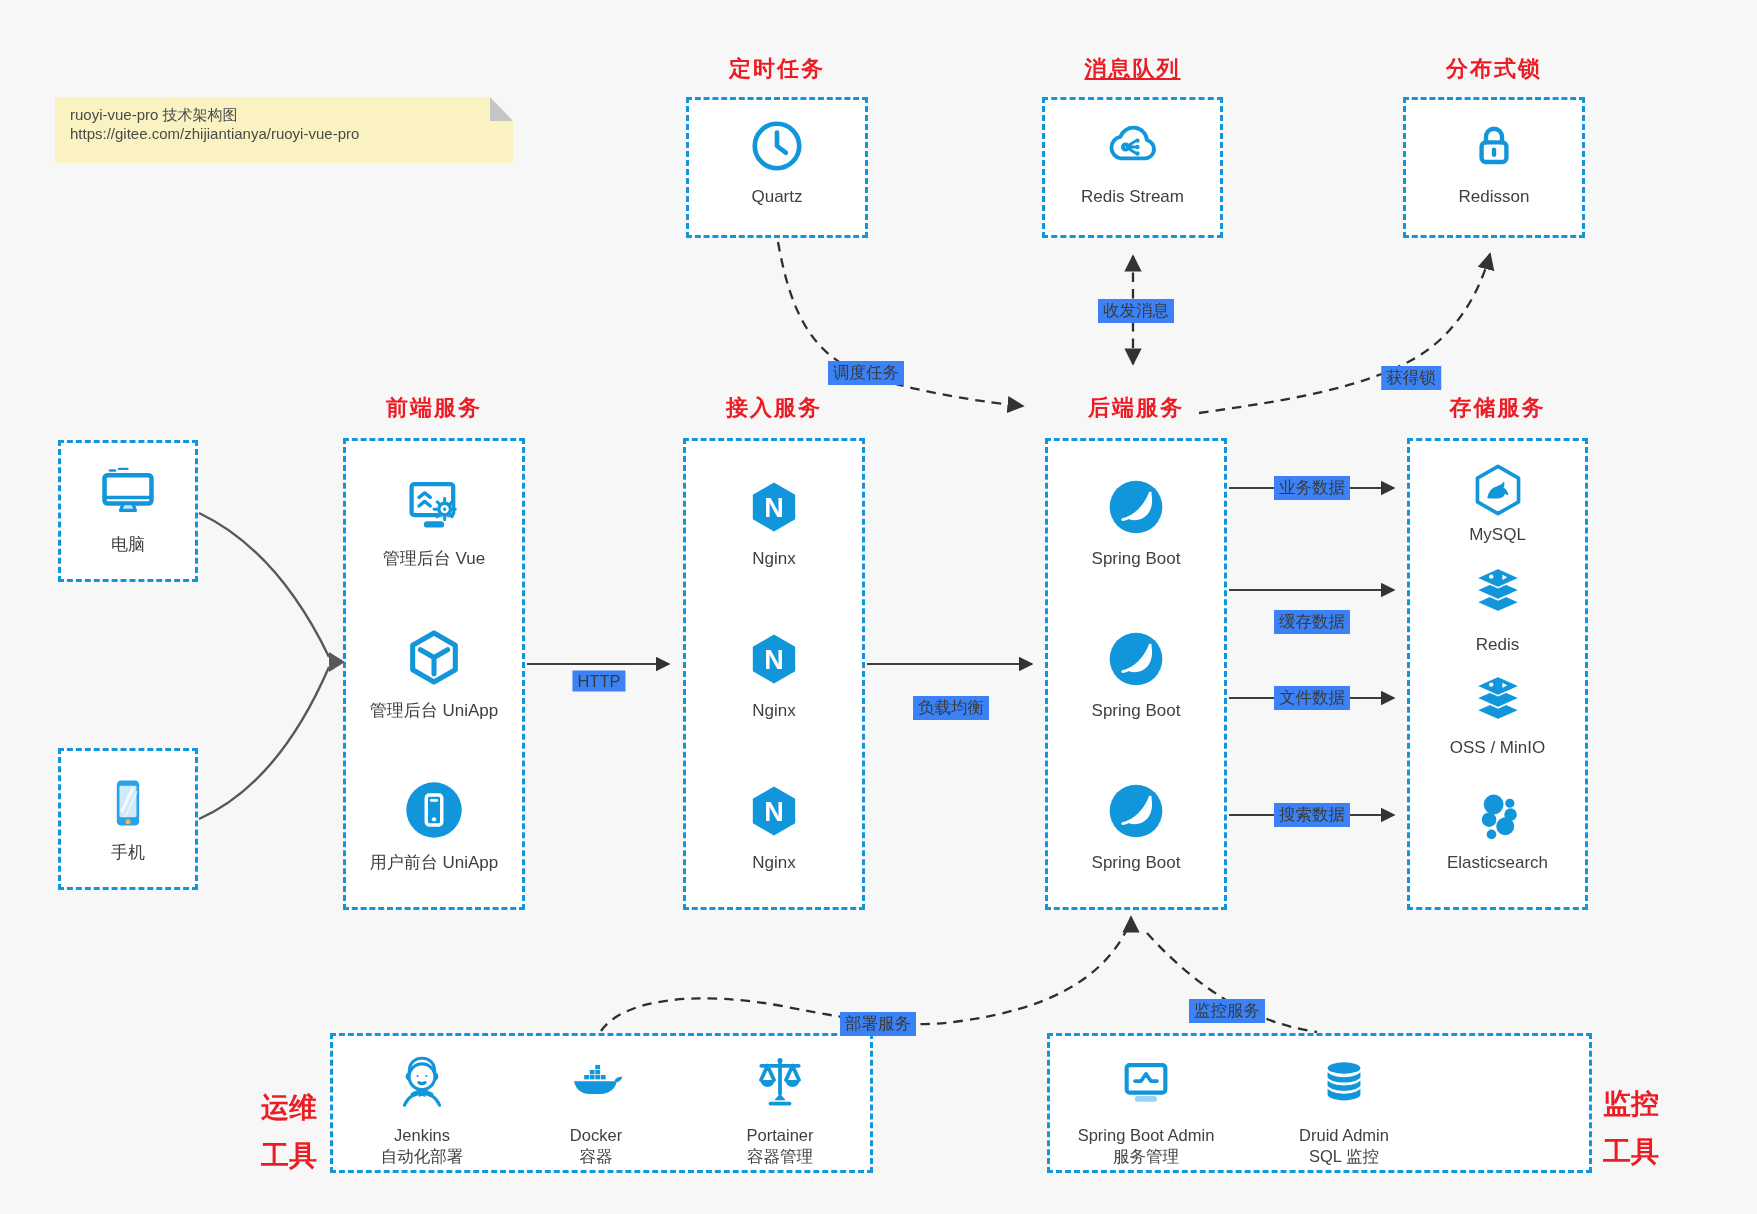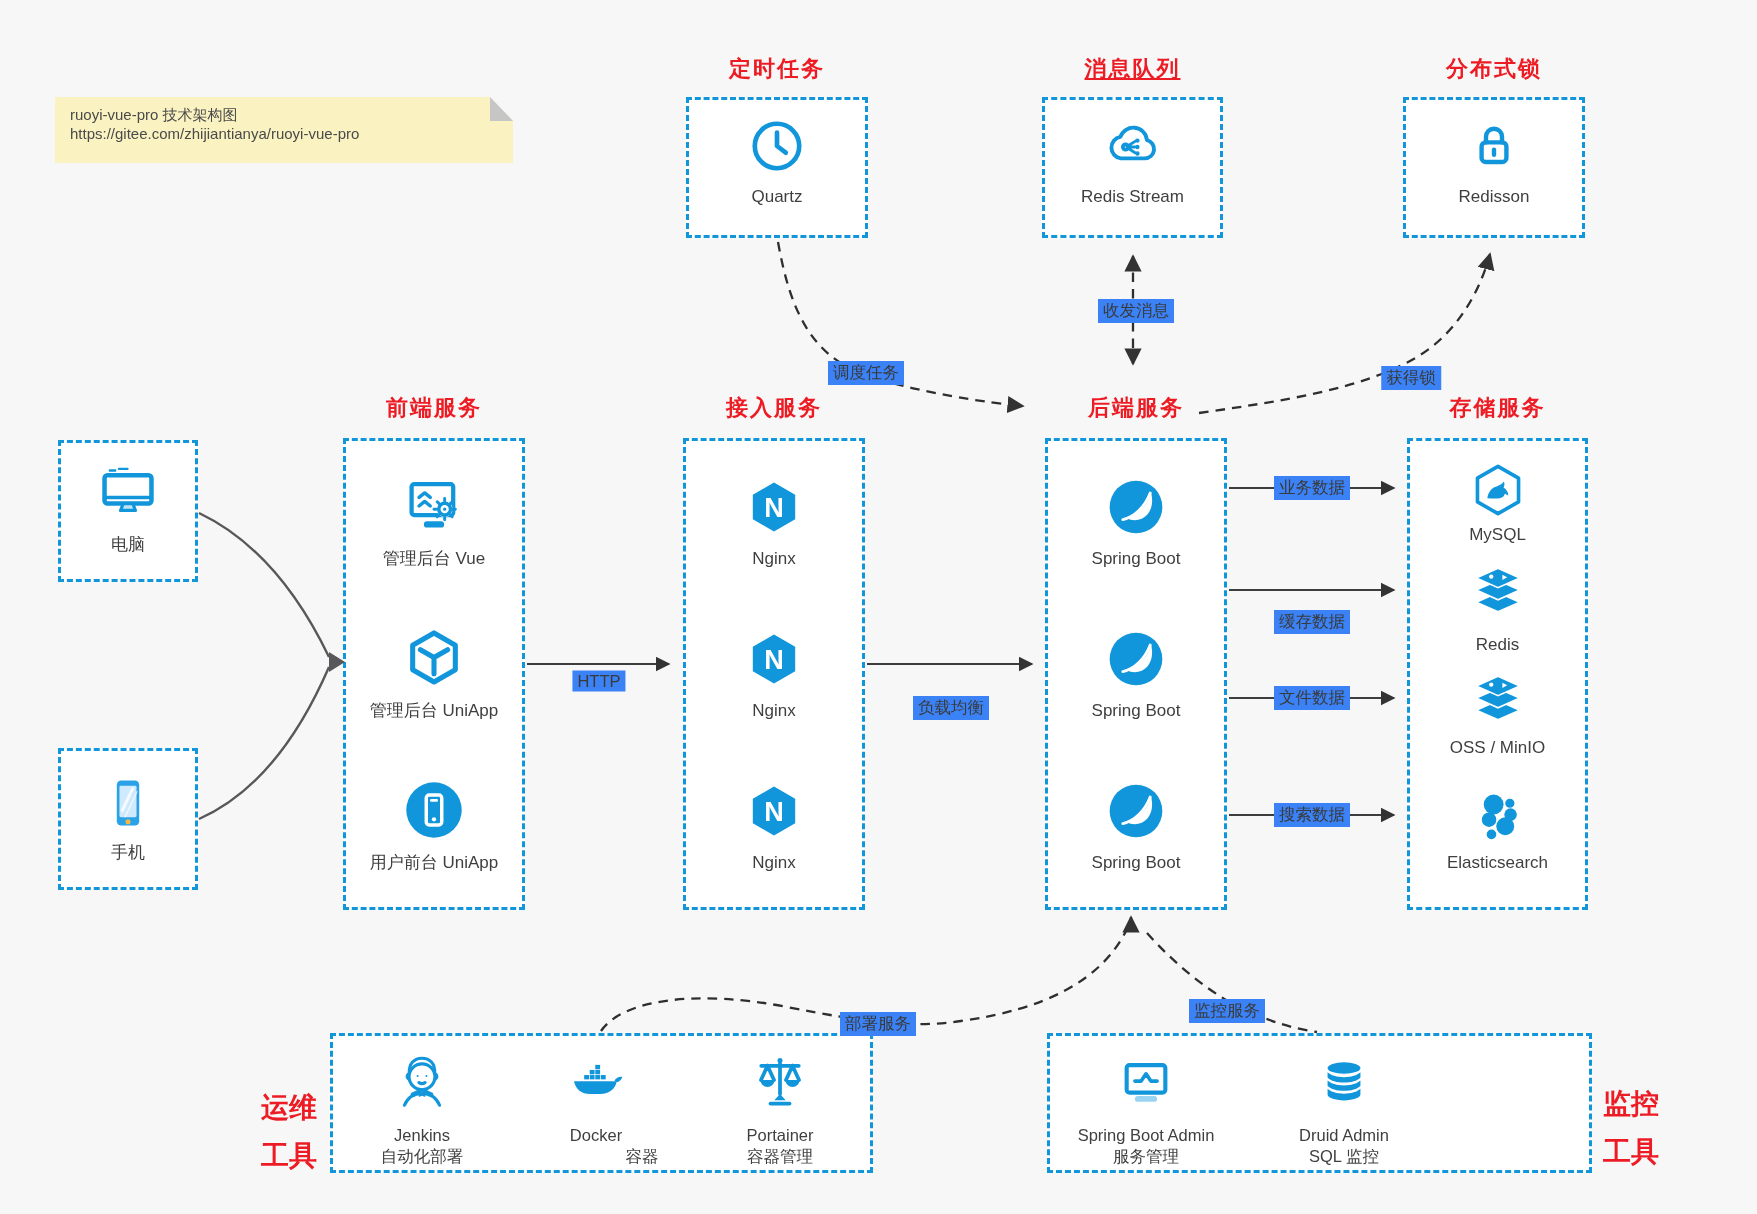--- a/index.html
+++ b/index.html
@@ -270,21 +270,21 @@
             <rect x="9.4" y="8.7" width="2" height="1.8"></rect>
           <rect x="11.7" y="8.7" width="2" height="1.8"></rect>
             <rect x="14" y="8.7" width="2" height="1.8"></rect>
           <rect x="9.4" y="6.6" width="2" height="1.8"></rect>
             <rect x="11.7" y="6.6" width="2" height="1.8"></rect>
           <rect x="11.7" y="4.5" width="2" height="1.8"></rect>
           <path d="M2.9 11.3 h17.7 c-.5 2.9 -2.9 5.3 -6.9 5.3 h-4.2 c-3.5 0 -6 -2 -6.6 -5.3 z"></path>
           <path d="M19.6 11 c.7 -1.1 1.9 -1.8 3.3 -1.6 -.3 1.2 -1.1 2 -2.2 2.3 z"></path>
         </svg></span>
       <div class="l2" style="top:89px;">Docker</div>
-      <div class="l2" style="top:110px;margin-left:46px;">容器</div>
+      <div class="l2" style="top:110px;">容器</div>
     </div>
     <div class="item" style="left:362px;top:0;width:170px;height:140px;">
       <span class="icn2" style="top:16px;">
         <svg width="60" height="60" viewBox="0 0 24 24" fill="none" stroke="#1296db" stroke-width="1.5" stroke-linecap="round" stroke-linejoin="round">
           <circle cx="12" cy="3.4" r="1" fill="#1296db" stroke="none"></circle>
           <path d="M4.5 5.5 h15 M12 4.5 V16.8"></path>
           <path d="M7 5.5 L4.4 11.2 M7 5.5 L9.6 11.2 M17 5.5 L14.4 11.2 M17 5.5 L19.6 11.2"></path>
           <path d="M4.2 11.2 a2.8 2.8 0 0 0 5.6 0 z" fill="#1296db" stroke="none"></path>
           <path d="M14.2 11.2 a2.8 2.8 0 0 0 5.6 0 z" fill="#1296db" stroke="none"></path>
           <path d="M12 16.8 l-2.3 2.5 h4.6 z" fill="#1296db" stroke="none"></path>

